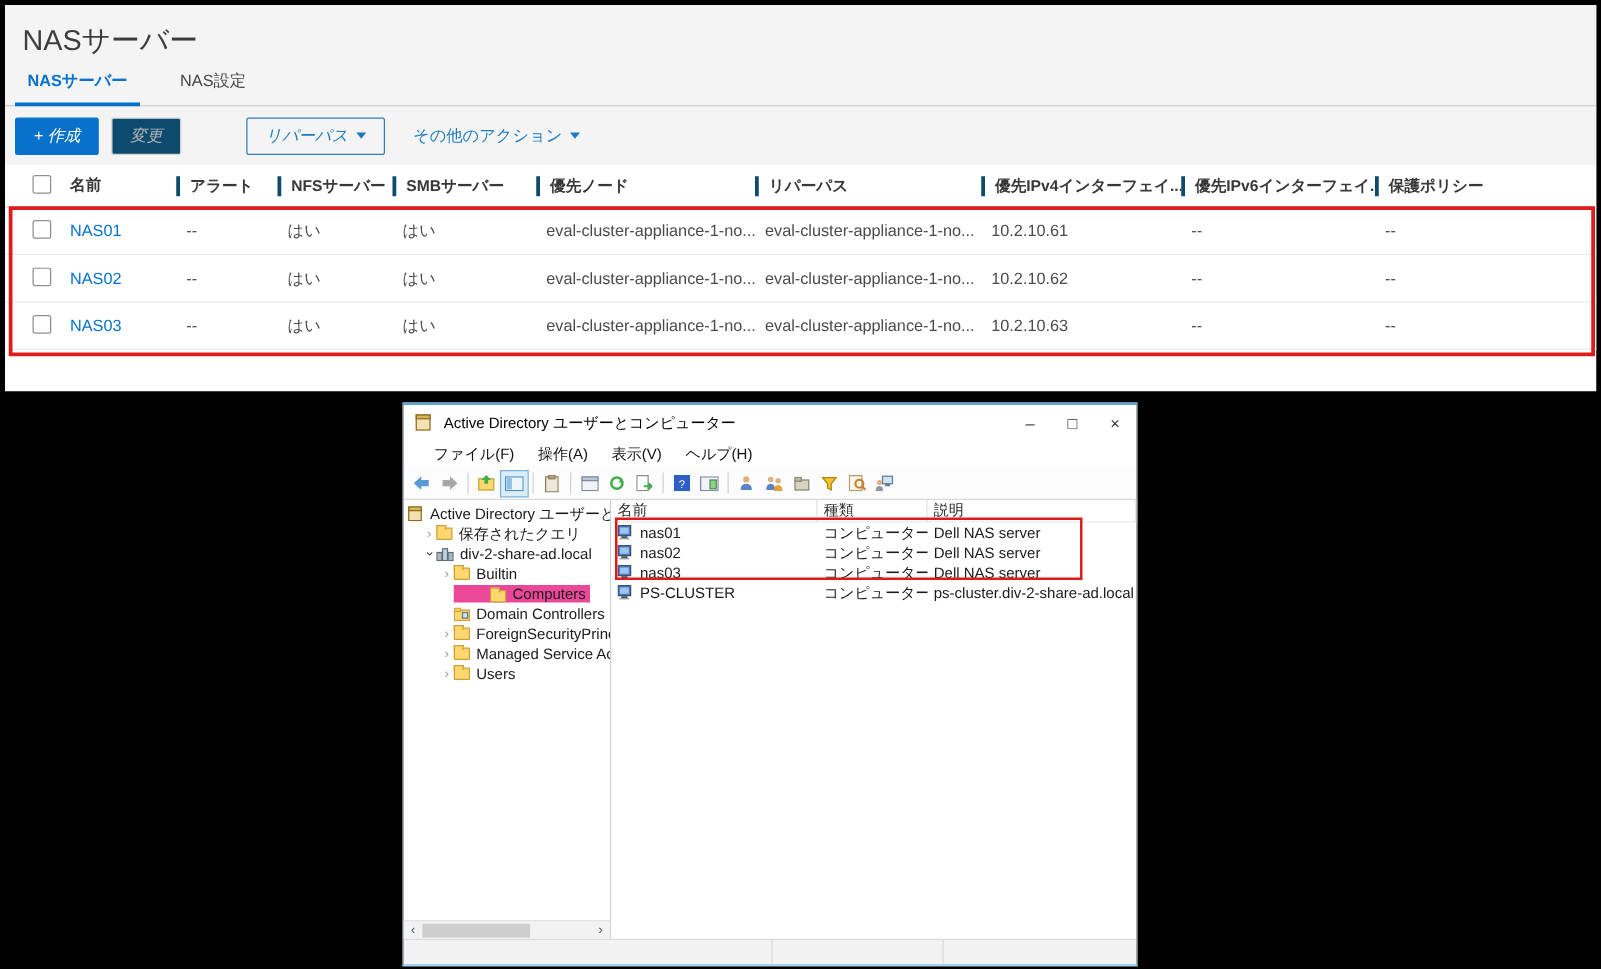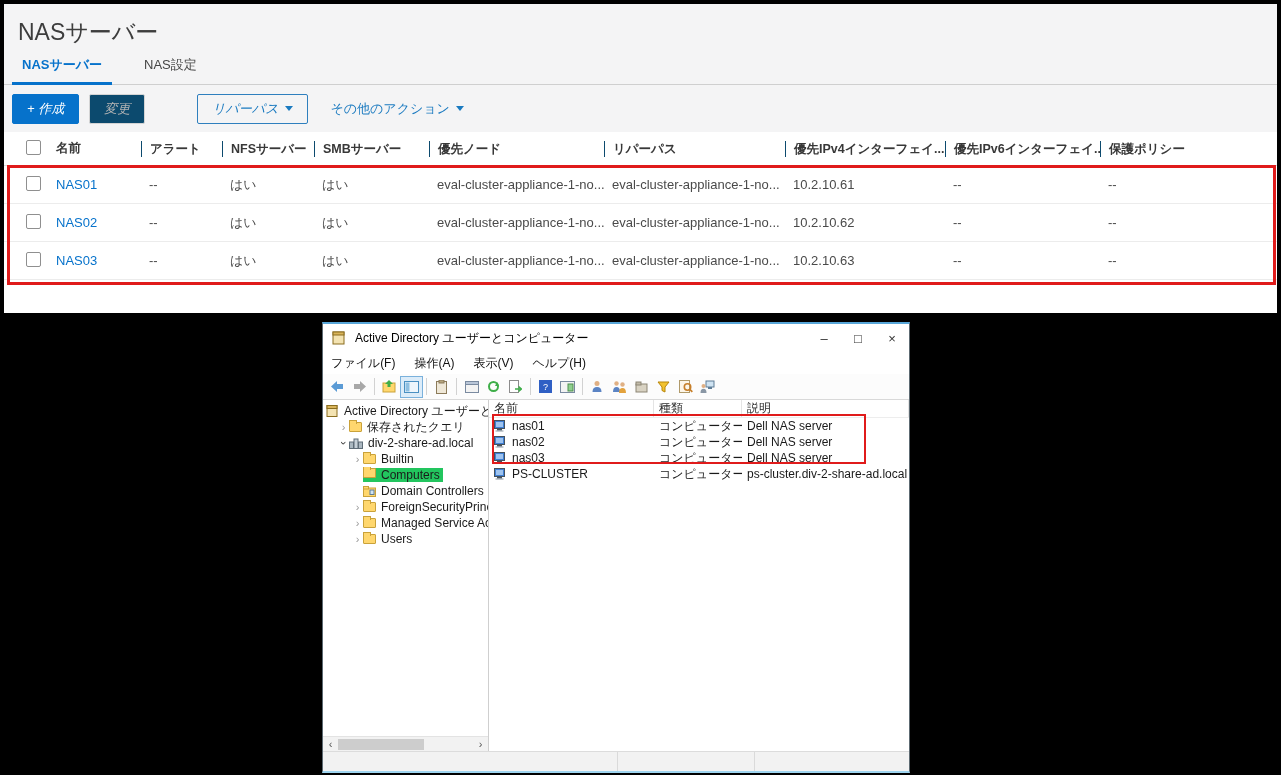--- a/index.html
+++ b/index.html
@@ -19,55 +19,55 @@
   .btn-primary { background:#0672cb; color:#fff; border-color:#0672cb; }
   .btn-disabled { background:#0c4a6e; color:#b4b4b4; border-color:#d4d4d4; }
   .btn-outline { background:transparent; color:#1a7ac0; border-color:#2e7fbe; display:flex; align-items:center; gap:7px;margin-left:42px; }
   .link-action { color:#1a7ac0; font-size:13px; margin-left:12px; display:flex; align-items:center; gap:6px; cursor:pointer; }
   .caret { width:0; height:0; border-left:4px solid transparent; border-right:4px solid transparent; border-top:5px solid currentColor; display:inline-block; }
 
   .ntable { background:#fff; }
   .nrow { display:grid; grid-template-columns:44px 93px 81px 92px 115px 175px 181px 160px 155px 1fr; align-items:center; }
   .nhead { height:34px; border-bottom:1px solid #dcdcdc; font-weight:700; font-size:12.5px; color:#383838; }
   .nhead > div { padding-left:8px; overflow:hidden; white-space:nowrap; }
-  .nhead > div:nth-child(n+3) { border-left:1px solid #0c4a6e; line-height:16px; }
+  .nhead > div:nth-child(n+3) { border-left:3px solid #0c4a6e; line-height:16px; }
   .ndata { height:38px; border-bottom:1px solid #ececec; font-size:13px; color:#4a4a4a; }
   .ndata > div { padding-left:8px; overflow:hidden; white-space:nowrap; }
   .cbcell { padding-left:22px !important; }
   .cb { width:15px; height:15px; border:1px solid #8f8f8f; border-radius:2px; background:#fff; display:inline-block; cursor:pointer; }
   .nname { color:#0672cb; cursor:pointer; }
 
   
   .red-box { position:absolute; border:3px solid #e01b1b; background:transparent; pointer-events:none; }
   .red-box.thin { border-width:2px; }
 
   
   .adwin { position:absolute; left:322px; top:322px; width:588px; height:451px; background:#fff;
            border:1px solid #5d6a72; border-top:2px solid #58a6d8; border-bottom:2px solid #9ed4ef;
            display:flex; flex-direction:column; font-size:12px; color:#1a1a1a; }
   .titlebar { height:28px; display:flex; align-items:center; padding-left:9px; background:#fff; flex:0 0 auto; }
   .title-text { margin-left:7px; font-size:12px; color:#000; }
   .wcontrols { margin-left:auto; display:flex; height:100%; }
   .wctl { width:34px; display:flex; align-items:center; justify-content:center; color:#333; font-size:13px; cursor:pointer; }
-  .menubar { height:22px; display:flex; align-items:center; gap:19px; padding-left:8px; background:#fff; flex:0 0 auto; }
+  .menubar { height:22px; display:flex; align-items:center; gap:19px; padding-left:24px; background:#fff; flex:0 0 auto; }
   .menu-item { cursor:pointer; color:#111; }
   .toolbar { height:26px; display:flex; align-items:center; padding-left:4px; gap:1px; background:#fcfcfc; border-bottom:1px solid #d9d9d9; flex:0 0 auto; }
   .tbtn { width:21px; height:20px; display:flex; align-items:center; justify-content:center; cursor:pointer; }
   .tbtn.sel { background:#dcecf9; outline:1px solid #7ab1dc; }
   .tsep { width:1px; height:17px; background:#d2d2d2; margin:0 3px; }
 
   .adbody { flex:1 1 auto; display:flex; min-height:0; }
   .tree-pane { width:166px; flex:0 0 auto; border-right:1px solid #cfcfcf; display:flex; flex-direction:column; background:#fff; }
   .tree-scroll { flex:1 1 auto; overflow:hidden; padding-top:3px; }
   .titem { height:16px; display:flex; align-items:center; white-space:nowrap; overflow:hidden; cursor:pointer; }
   .titem .tlabel { padding:0 3px; }
   .lvl0 { padding-left:3px; } .lvl1 { padding-left:15px; } .lvl2 { padding-left:29px; }
   .chev { width:11px; flex:0 0 auto; color:#9a9a9a; font-size:11px; line-height:10px; text-align:center; }
   .chev.exp { transform:rotate(90deg); color:#3c3c3c; }
-  .sel-label { background:#22c55e; display:flex; align-items:flex-start; }
+  .sel-label { background:#ec4899; display:flex; align-items:flex-end;padding-left:29px; }
   .ic { flex:0 0 auto; margin-right:2px; display:inline-flex; }
   .folder { width:13px; height:10px; background:#ffd76e; border:1px solid #caa23a; border-radius:1px; position:relative; }
   .folder::before { content:""; position:absolute; left:-1px; top:-3px; width:6px; height:3px; background:#ffd76e; border:1px solid #caa23a; border-bottom:none; }
   .hscroll { flex:0 0 auto; height:15px; background:#f2f2f2; border-top:1px solid #e3e3e3; display:flex; align-items:center; }
   .harrow { width:15px; text-align:center; color:#555; font-size:11px; line-height:13px; cursor:pointer; }
   .hthumb { width:86px; height:11px; background:#cdcdcd; margin-left:0; cursor:pointer; }
   .hspacer { flex:1; }
 
   .list-pane { flex:1 1 auto; display:flex; flex-direction:column; background:#fff; min-width:0; }
   .lrow { display:grid; grid-template-columns:165px 88px 1fr; align-items:center; }

